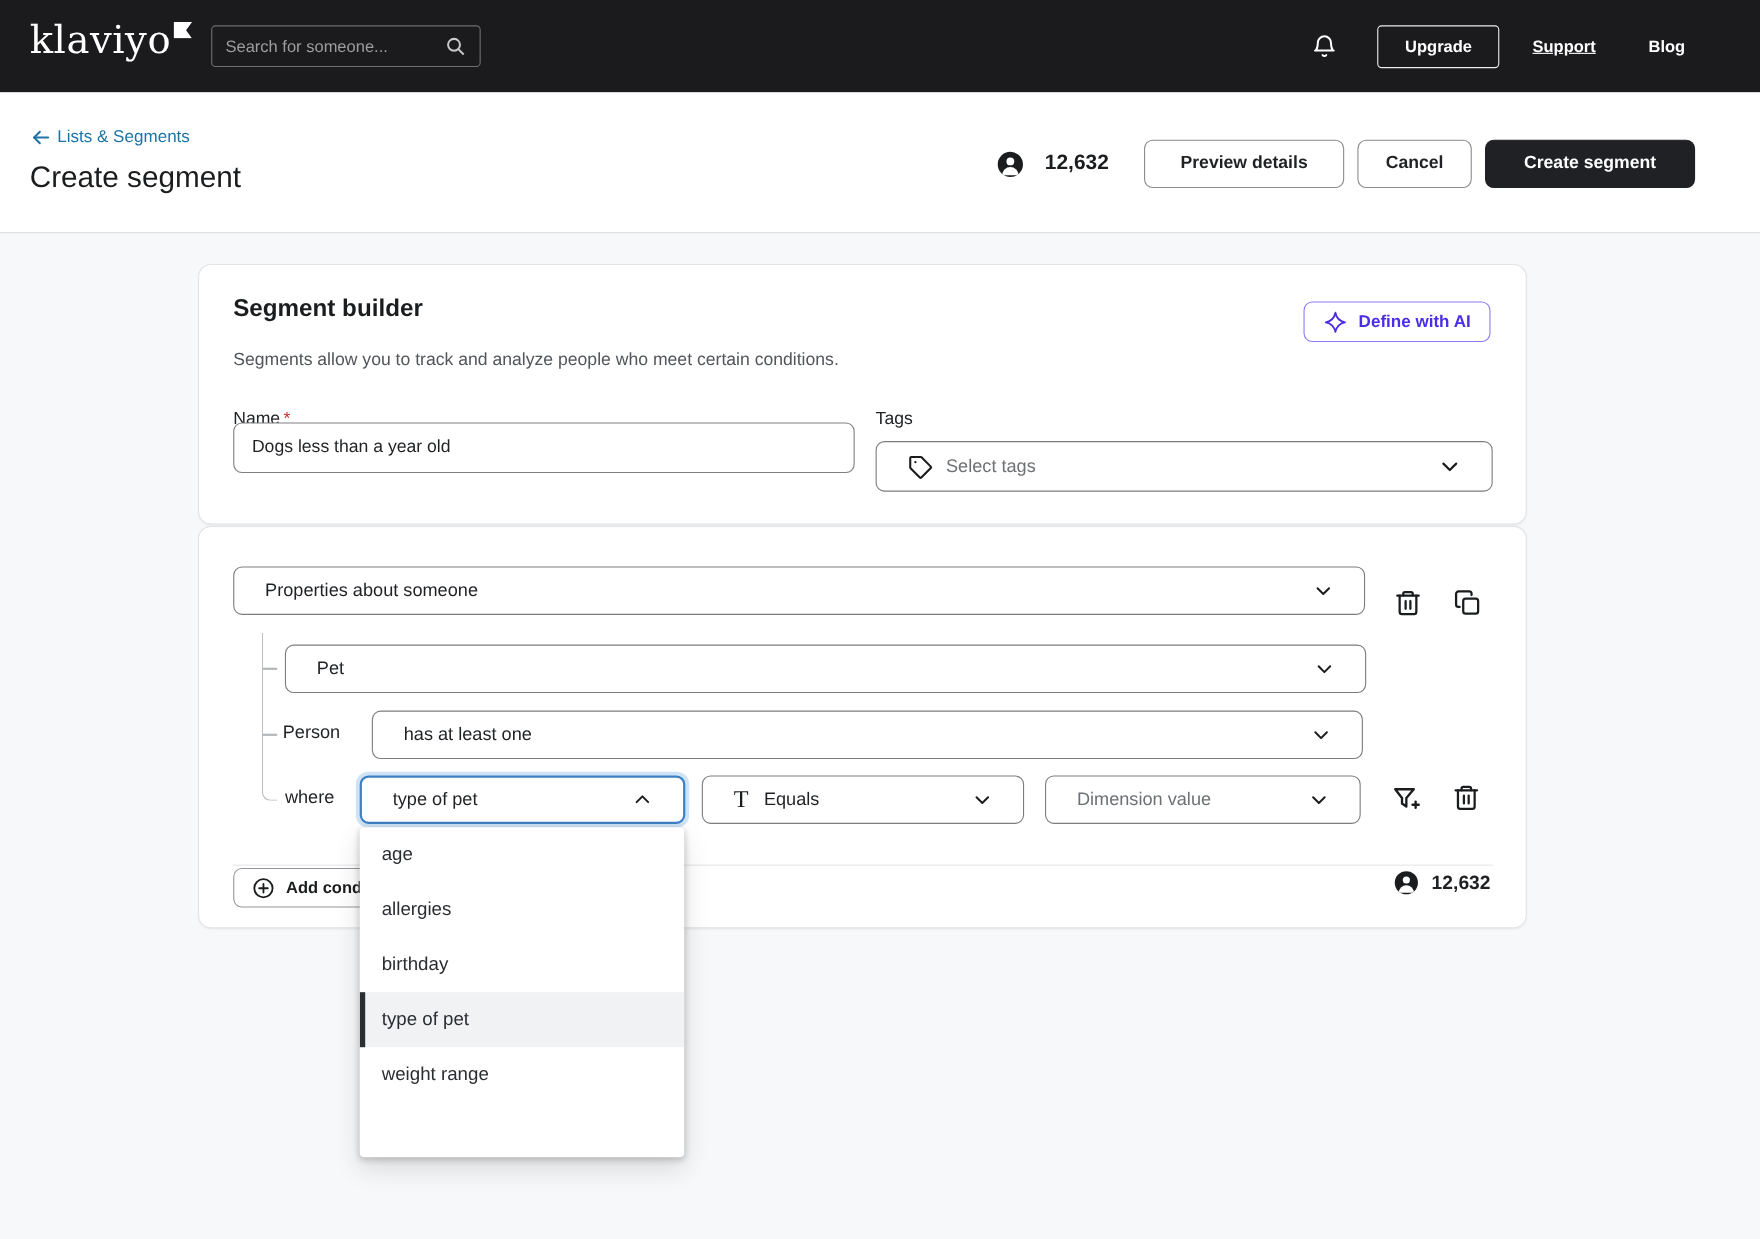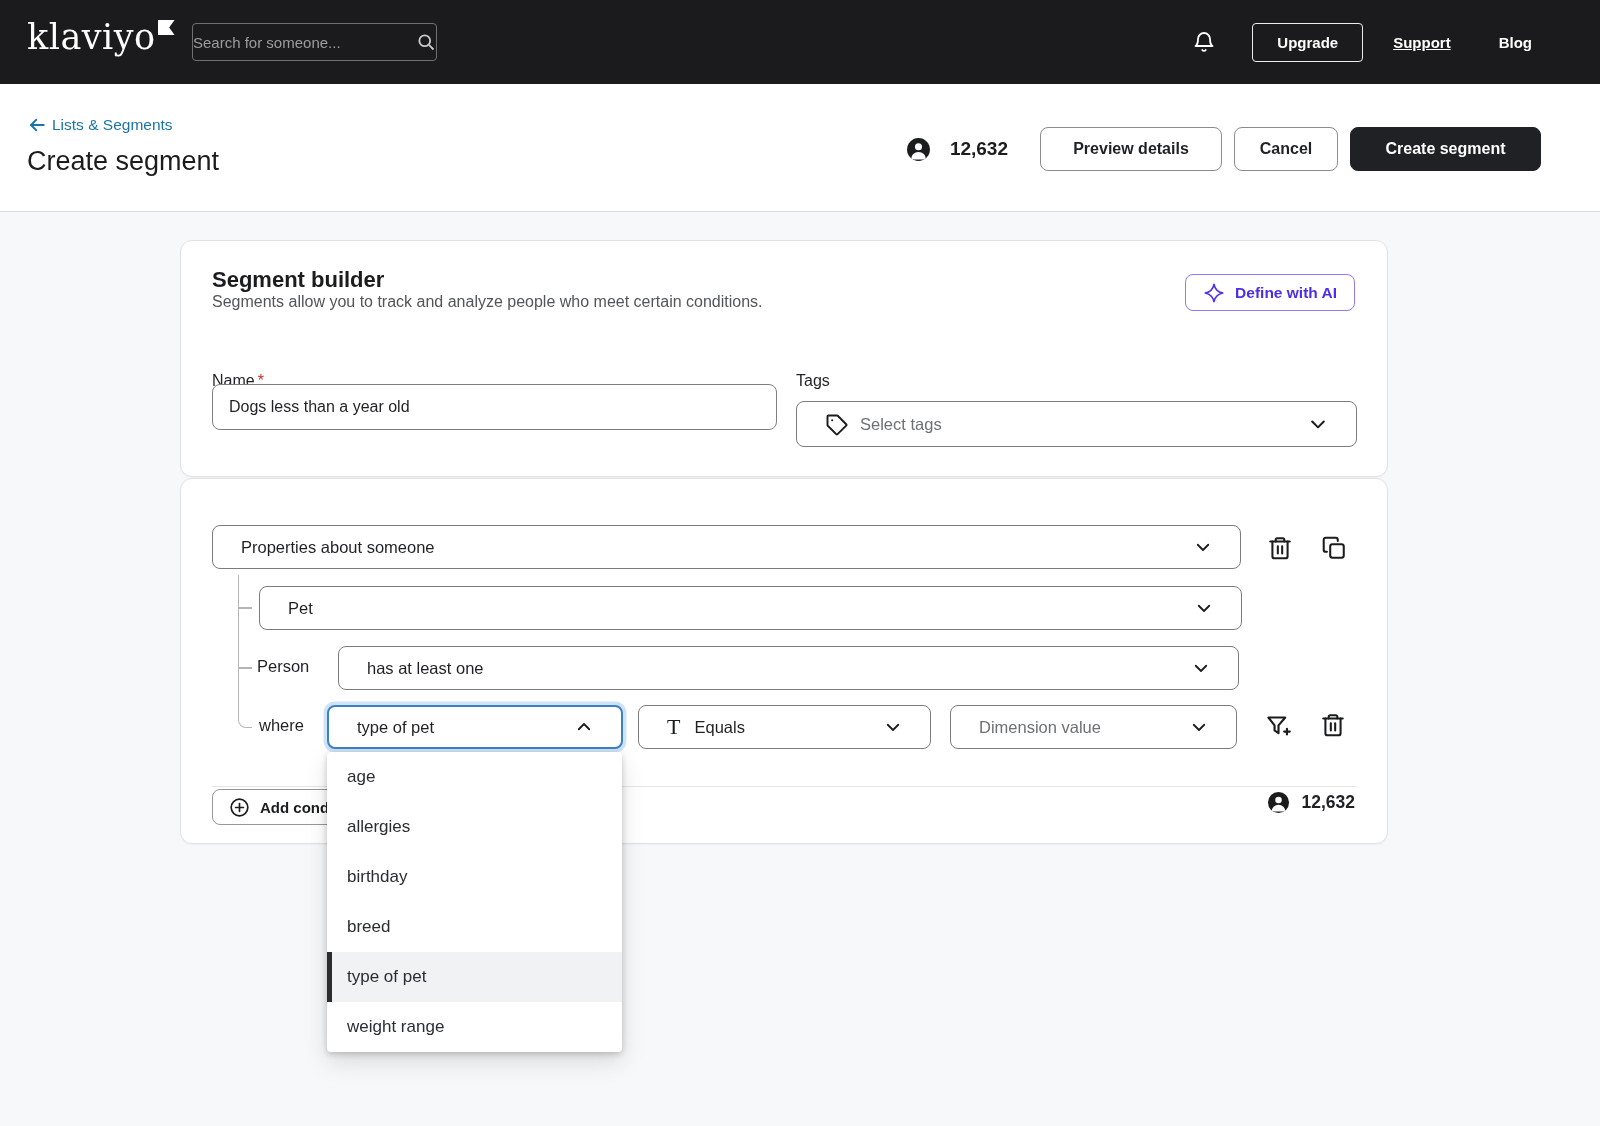--- a/index.html
+++ b/index.html
@@ -16,21 +16,21 @@
     position:absolute; top:0; left:0; width:1600px; height:84px;
     background:#1b1b1d; display:flex; align-items:center;
   }
   .logo { position:absolute; left:27px; top:18px; display:flex; align-items:flex-start; cursor:pointer; }
   .logo-text { font-family:"DejaVu Serif", serif; font-size:35px; color:#ffffff; letter-spacing:.5px; line-height:1.1; }
   .logo-flag { width:17px; height:15px; background:#ffffff; margin-left:2px; margin-top:2px;
     clip-path:polygon(0 0,100% 0,68% 50%,100% 100%,0 100%); }
   .nav-search {
     position:absolute; left:192px; top:23px; width:245px; height:38px;
     border:1px solid #6f6f72; border-radius:4px; background:transparent;
-    display:flex; align-items:center; padding:0 0;
+    display:flex; align-items:center; padding:0 12px;
   }
   .nav-search input {
     flex:1; background:transparent; border:none; outline:none;
     color:#e8e8e8; font-size:15px; font-family:"Liberation Sans", sans-serif;
   }
   .nav-search input::placeholder { color:#9d9da0; }
   .nav-right { position:absolute; right:68px; top:0; height:84px; display:flex; align-items:center; }
   .bell-btn { width:24px; height:24px; margin-right:36px; cursor:pointer; }
   .upgrade-btn {
     height:39px; padding:0 24px; border:1.5px solid #ececec; border-radius:4px;
@@ -64,21 +64,21 @@
   .btn-create { width:191px; }
   
   .card {
     position:absolute; left:180px; width:1208px; background:#ffffff;
     border:1px solid #e2e3e6; border-radius:12px;
     box-shadow:0 1px 2px rgba(0,0,0,0.04);
   }
   .card-builder { top:240px; height:237px; }
   .card-condition { top:478px; height:366px; }
   .builder-title { position:absolute; left:31px; top:26px; font-size:22px; font-weight:bold; color:#1a1c1e; }
-  .builder-sub { position:absolute; left:31px; top:52px; font-size:16px; color:#52555a; }
+  .builder-sub { position:absolute; left:31px; top:78px; font-size:16px; color:#52555a; }
   .ai-btn {
     position:absolute; right:32px; top:33px; height:37px; padding:0 17px;
     border:1px solid #8f7bf7; border-radius:8px; background:#ffffff;
     color:#4b2fe8; font-size:15.5px; font-weight:600;
     display:flex; align-items:center; gap:10px; cursor:pointer;
   }
   .field-label { position:absolute; font-size:16px; color:#1f2124; }
   .req { color:#cc2b2b; margin-left:3px; }
   .text-input {
     position:absolute; height:46px; border:1px solid #808084; border-radius:8px;
@@ -226,21 +226,21 @@
     <span class="chev" style="display:flex;">
       <svg width="20" height="20" viewBox="0 0 24 24" fill="none" stroke="#1a1c1e" stroke-width="2.4" stroke-linecap="round" stroke-linejoin="round">
         <polyline points="5 9 12 16 19 9"></polyline>
       </svg>
     </span>
   </div>
 </div>
 
 <div class="card card-condition">
 
-  <div class="select" style="left:31px; top:46px; width:1029px;">
+  <div class="select" style="left:31px; top:36px; width:1029px;">
     <span>Properties about someone</span>
     <span class="chev" style="display:flex;">
       <svg width="18" height="18" viewBox="0 0 24 24" fill="none" stroke="#1a1c1e" stroke-width="2.4" stroke-linecap="round" stroke-linejoin="round">
         <polyline points="5 9 12 16 19 9"></polyline>
       </svg>
     </span>
   </div>
 
   <span class="icon-btn" style="left:1086px; top:56px;">
     <svg width="26" height="26" viewBox="0 0 24 24" fill="none" stroke="#1a1c1e" stroke-width="1.9" stroke-linecap="round" stroke-linejoin="round">
@@ -355,16 +355,15 @@
       </svg>
     </span>
     <span class="num">12,632</span>
   </div>
 </div>
 
 <div class="dropdown">
   <div class="dd-option">age</div>
   <div class="dd-option">allergies</div>
   <div class="dd-option">birthday</div>
-  <div class="dd-option">breed</div>
   <div class="dd-option selected">type of pet</div>
   <div class="dd-option">weight range</div>
 </div>
 
 </body></html>

